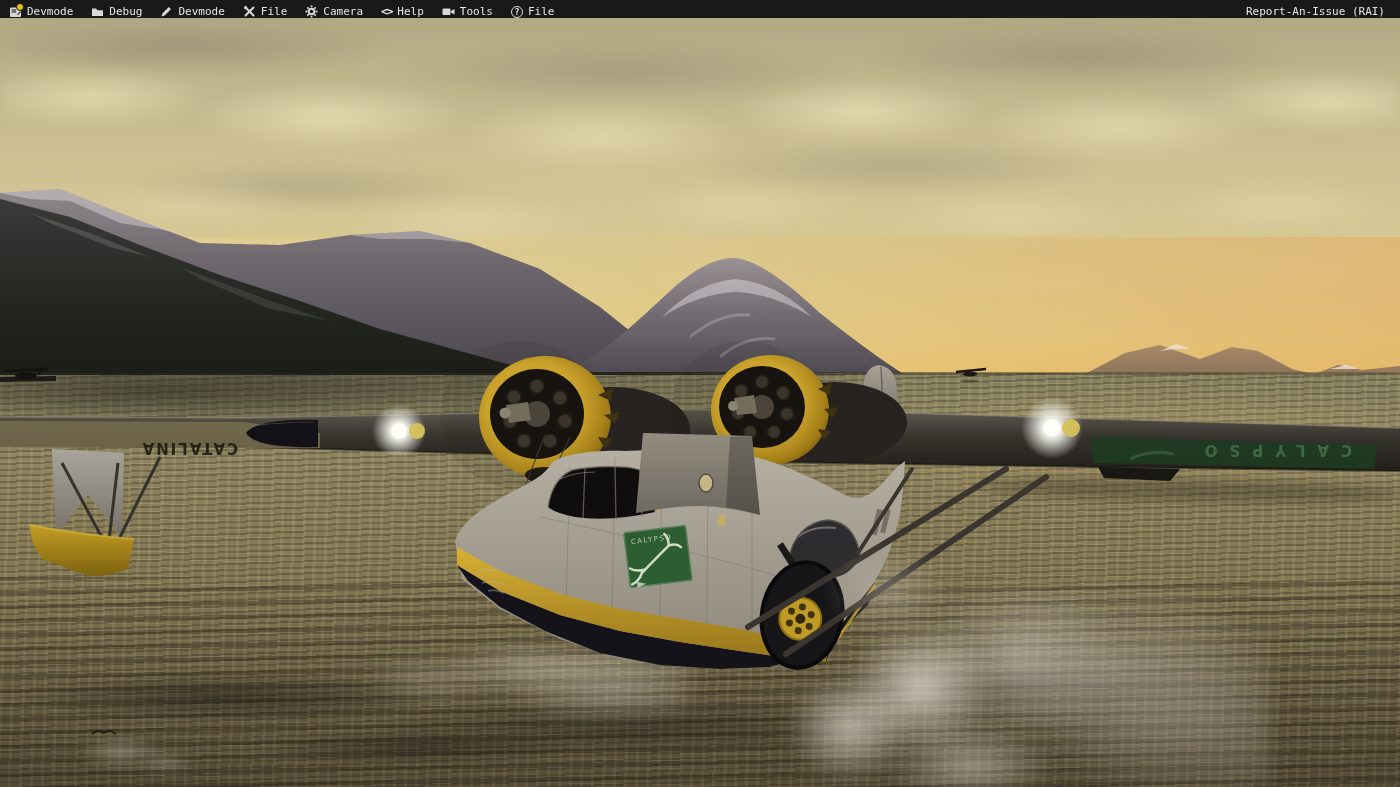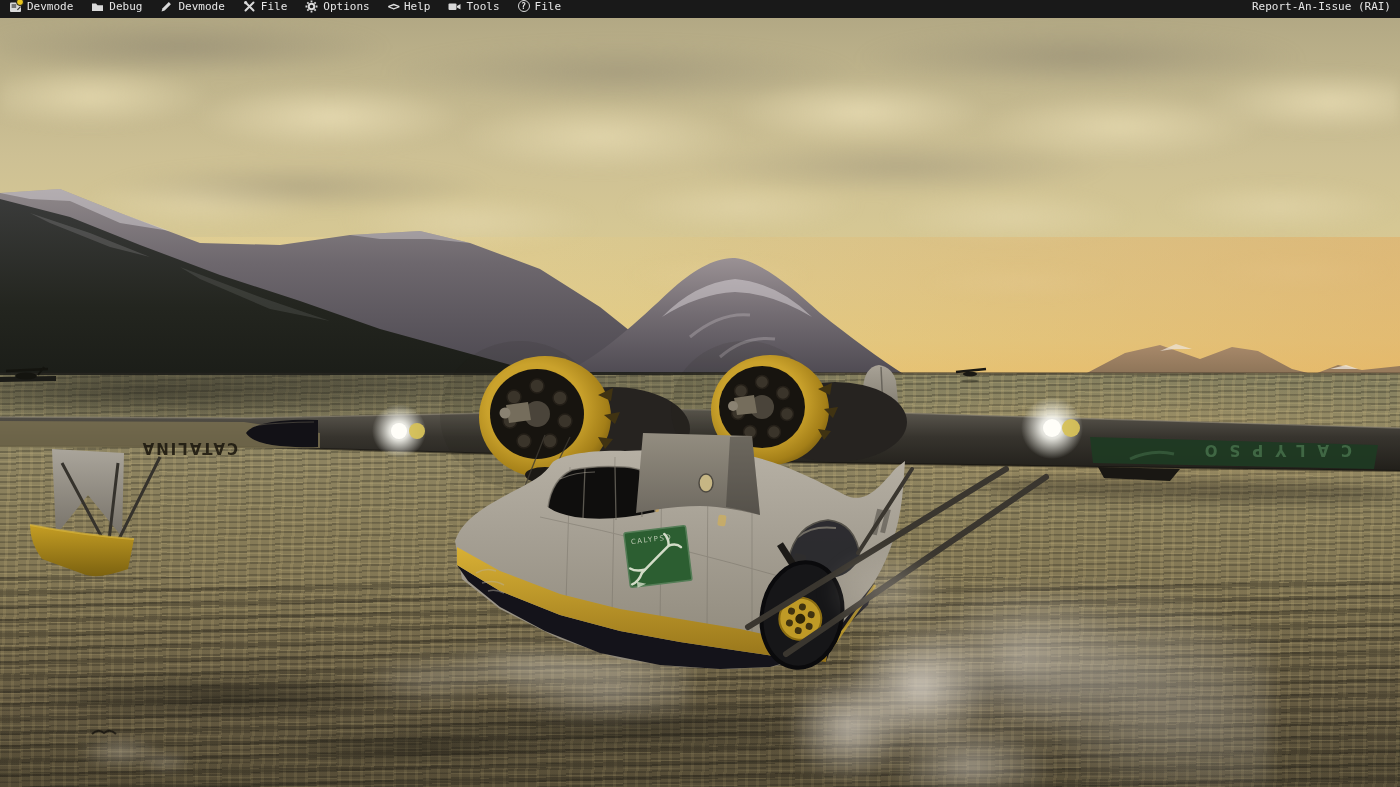--- a/index.html
+++ b/index.html
@@ -1,23 +1,23 @@
 <!DOCTYPE html>
 <html><head>
 <meta charset="utf-8">
 <style>
   html,body{margin:0;padding:0;background:#000;}
   .app{position:relative;width:1400px;height:787px;overflow:hidden;
        font-family:"DejaVu Sans Mono","Liberation Mono",monospace;user-select:none;}
   
   .menubar{position:absolute;top:0;left:0;right:0;height:18px;background:#191919;
            display:flex;align-items:center;color:#e6e6e6;font-size:11px;z-index:40;}
-  .menu-item{display:flex;align-items:flex-start;gap:5px;padding:0 9px;height:100%;}
+  .menu-item{display:flex;align-items:flex-end;gap:5px;padding:0 9px;height:100%;}
   .menu-item .label{white-space:nowrap;}
-  .menubar-right{margin-left:auto;padding-right:9px;}
+  .menubar-right{margin-left:auto;padding-right:15px;}
   .mi{width:13px;height:13px;position:relative;display:inline-block;flex:0 0 13px;}
   .mi svg{position:absolute;inset:0;}
   .badge{position:absolute;top:-2px;right:-2px;width:6px;height:6px;border-radius:50%;
          background:#e7c41c;border:1px solid #191919;}
   .help-circle{width:12px;height:12px;border:1.5px solid #d9d9d9;border-radius:50%;
                display:flex;align-items:center;justify-content:center;
                font-size:8.5px;font-weight:bold;line-height:1;box-sizing:border-box;}
   .code-glyph{font-weight:bold;font-size:11px;letter-spacing:-1px;}
   
   .scene{position:absolute;top:17px;left:0;width:1400px;height:770px;overflow:hidden;cursor:default;
@@ -140,21 +140,21 @@
     </div>
     <div class="menu-item">
       <span class="mi">
         <svg viewBox="0 0 13 13">
             <circle cx="6.5" cy="6.5" r="2.8" fill="none" stroke="#d9d9d9" stroke-width="2"></circle>
             <g stroke="#d9d9d9" stroke-width="1.8">
               <path d="M6.5,0.5 V2.3 M6.5,10.7 V12.5 M0.5,6.5 H2.3 M10.7,6.5 H12.5 M2.3,2.3 L3.6,3.6 M9.4,9.4 L10.7,10.7 M10.7,2.3 L9.4,3.6 M3.6,9.4 L2.3,10.7"></path>
             </g>
           </svg>
       </span>
-      <span class="label">Options</span>
+      <span class="label">Camera</span>
     </div>
     <div class="menu-item">
       <span class="code-glyph">&lt;&gt;</span>
       <span class="label">Help</span>
     </div>
     <div class="menu-item">
       <span class="mi">
         <svg viewBox="0 0 13 13">
             <rect x="0.5" y="3.5" width="8" height="6.5" rx="1" fill="#d9d9d9"></rect>
             <path d="M9,6 L12.5,4 V9.5 L9,7.5 Z" fill="#d9d9d9"></path>

